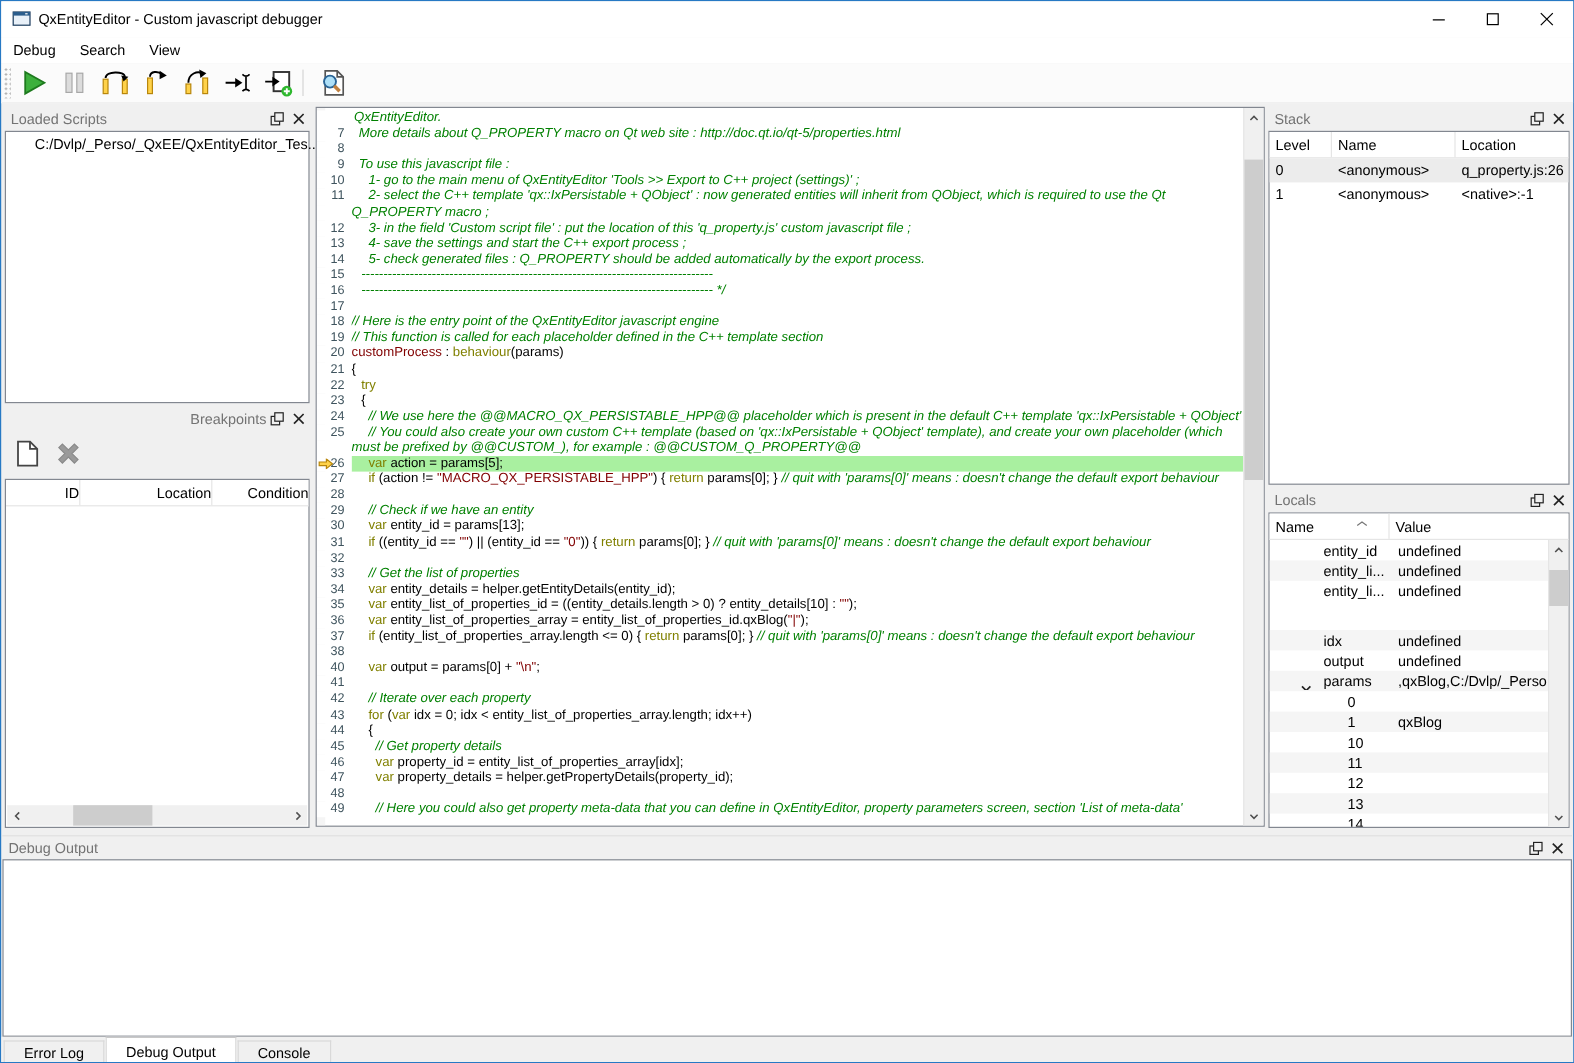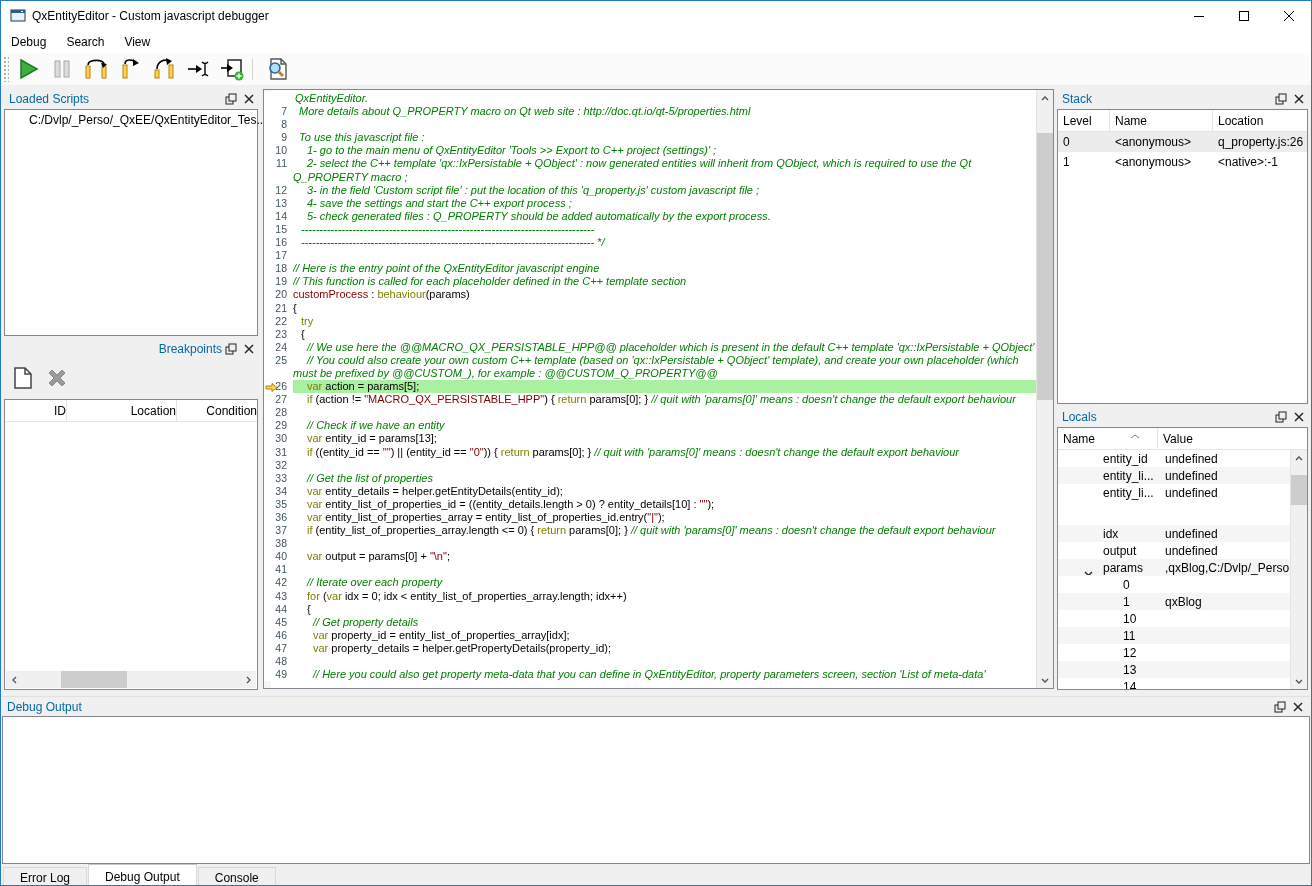--- a/index.html
+++ b/index.html
@@ -21,21 +21,21 @@
   
   .toolbar { position:absolute; top:52px; left:0; right:0; height:33px; background:#fbfbfb; display:flex; align-items:center; border-bottom:1px solid #f0f0f0; }
   .tb-handle { width:6px; height:26px; margin-left:2px; background-image:radial-gradient(circle, #b0b0b0 1px, transparent 1px); background-size:4px 4px; }
   .tb-btn { width:30px; height:28px; display:flex; align-items:center; justify-content:center; margin-left:4px; }
   .tb-sep { width:1px; height:22px; background:#d5d5d5; margin:0 5px; }
 
   
   .main { position:absolute; top:85px; left:0; right:0; height:606px; }
   .panel { position:absolute; }
   .phead { height:20px; background:#f0f0f0; display:flex; align-items:center; }
-  .ptitle { font-size:12px; color:#0369a1; padding-left:5px; flex:1; }
+  .ptitle { font-size:12px; color:#737373; padding-left:5px; flex:1; }
   .pbtn { width:18px; height:16px; display:flex; align-items:center; justify-content:center; }
   .pbody { position:absolute; top:20px; left:0; right:0; bottom:0; background:#fff; border:1px solid #828790; }
 
   .left-col { position:absolute; left:1px; top:0; width:259px; height:100%; }
   .panel-ls { top:3px; left:2px; right:3px; height:247px; }
   .ls-item { font-size:12px; color:#000; padding:3px 2px 2px 24px; white-space:nowrap; }
 
   .panel-bp { top:253px; left:2px; right:3px; bottom:2px;text-align:right; }
   .panel-bp .pbody { background:transparent; border:none; }
   .bp-toolbar { height:38px; display:flex; align-items:center; }
@@ -293,21 +293,21 @@
               </svg></span><span class="ln">26</span><span class="ct" style="padding-left: 14px;"><span class="kw">var</span><span class="pl"> action = params[5];</span></span></div>
           <div class="cl"><span class="ln">27</span><span class="ct" style="padding-left: 14px;"><span class="kw">if</span><span class="pl"> (action != </span><span class="str">"MACRO_QX_PERSISTABLE_HPP"</span><span class="pl">) { </span><span class="kw">return</span><span class="pl"> params[0]; } </span><span class="cm">// quit with 'params[0]' means : doesn't change the default export behaviour</span></span></div>
           <div class="cl"><span class="ln">28</span><span class="ct" style="padding-left: 0px;"></span></div>
           <div class="cl"><span class="ln">29</span><span class="ct" style="padding-left: 14px;"><span class="cm">// Check if we have an entity</span></span></div>
           <div class="cl"><span class="ln">30</span><span class="ct" style="padding-left: 14px;"><span class="kw">var</span><span class="pl"> entity_id = params[13];</span></span></div>
           <div class="cl"><span class="ln">31</span><span class="ct" style="padding-left: 14px;"><span class="kw">if</span><span class="pl"> ((entity_id == </span><span class="str">""</span><span class="pl">) || (entity_id == </span><span class="str">"0"</span><span class="pl">)) { </span><span class="kw">return</span><span class="pl"> params[0]; } </span><span class="cm">// quit with 'params[0]' means : doesn't change the default export behaviour</span></span></div>
           <div class="cl"><span class="ln">32</span><span class="ct" style="padding-left: 0px;"></span></div>
           <div class="cl"><span class="ln">33</span><span class="ct" style="padding-left: 14px;"><span class="cm">// Get the list of properties</span></span></div>
           <div class="cl"><span class="ln">34</span><span class="ct" style="padding-left: 14px;"><span class="kw">var</span><span class="pl"> entity_details = helper.getEntityDetails(entity_id);</span></span></div>
           <div class="cl"><span class="ln">35</span><span class="ct" style="padding-left: 14px;"><span class="kw">var</span><span class="pl"> entity_list_of_properties_id = ((entity_details.length &gt; 0) ? entity_details[10] : </span><span class="str">""</span><span class="pl">);</span></span></div>
-          <div class="cl"><span class="ln">36</span><span class="ct" style="padding-left: 14px;"><span class="kw">var</span><span class="pl"> entity_list_of_properties_array = entity_list_of_properties_id.entry(</span><span class="str">"|"</span><span class="pl">);</span></span></div>
+          <div class="cl"><span class="ln">36</span><span class="ct" style="padding-left: 14px;"><span class="kw">var</span><span class="pl"> entity_list_of_properties_array = entity_list_of_properties_id.qxBlog(</span><span class="str">"|"</span><span class="pl">);</span></span></div>
           <div class="cl"><span class="ln">37</span><span class="ct" style="padding-left: 14px;"><span class="kw">if</span><span class="pl"> (entity_list_of_properties_array.length &lt;= 0) { </span><span class="kw">return</span><span class="pl"> params[0]; } </span><span class="cm">// quit with 'params[0]' means : doesn't change the default export behaviour</span></span></div>
           <div class="cl"><span class="ln">38</span><span class="ct" style="padding-left: 0px;"></span></div>
           <div class="cl"><span class="ln">40</span><span class="ct" style="padding-left: 14px;"><span class="kw">var</span><span class="pl"> output = params[0] + </span><span class="str">"\n"</span><span class="pl">;</span></span></div>
           <div class="cl"><span class="ln">41</span><span class="ct" style="padding-left: 0px;"></span></div>
           <div class="cl"><span class="ln">42</span><span class="ct" style="padding-left: 14px;"><span class="cm">// Iterate over each property</span></span></div>
           <div class="cl"><span class="ln">43</span><span class="ct" style="padding-left: 14px;"><span class="kw">for</span><span class="pl"> (</span><span class="kw">var</span><span class="pl"> idx = 0; idx &lt; entity_list_of_properties_array.length; idx++)</span></span></div>
           <div class="cl"><span class="ln">44</span><span class="ct" style="padding-left: 14px;"><span class="pl">{</span></span></div>
           <div class="cl"><span class="ln">45</span><span class="ct" style="padding-left: 20px;"><span class="cm">// Get property details</span></span></div>
           <div class="cl"><span class="ln">46</span><span class="ct" style="padding-left: 20px;"><span class="kw">var</span><span class="pl"> property_id = entity_list_of_properties_array[idx];</span></span></div>
           <div class="cl"><span class="ln">47</span><span class="ct" style="padding-left: 20px;"><span class="kw">var</span><span class="pl"> property_details = helper.getPropertyDetails(property_id);</span></span></div>

